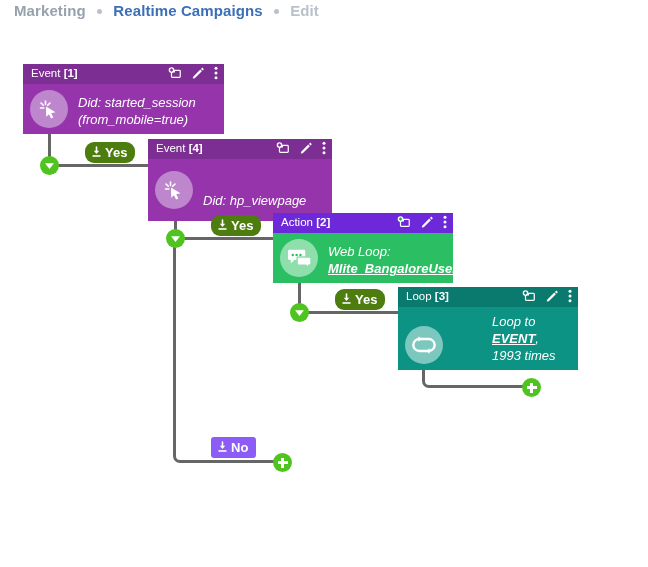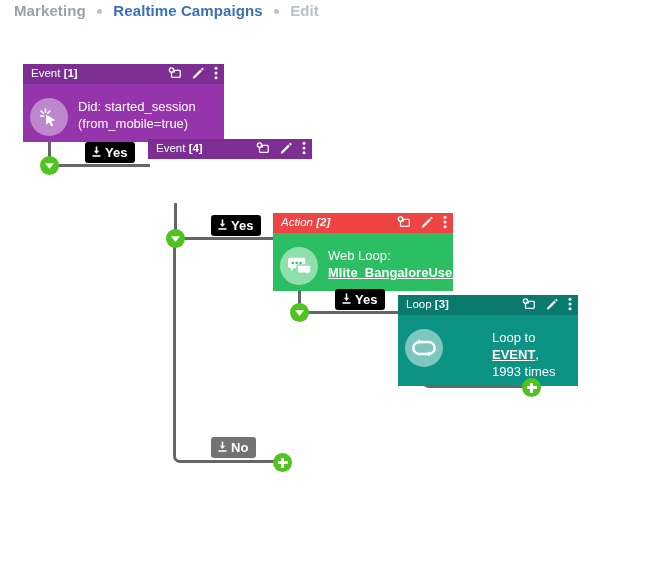--- a/index.html
+++ b/index.html
@@ -55,67 +55,68 @@
     color: #ffffff;
     font-size: 11.5px;
     line-height: 1;
   }
   .node-head .title { white-space: nowrap; }
   .node-head .title b { font-weight: bold; }
   .node-head .spacer { flex: 1 1 auto; }
   .node-head .hicons { display:flex; align-items:center; gap:9px; }
   .node-body {
     display: flex;
-    align-items: flex-start;
-    padding: 14px 8px 6px 7px;
+    align-items: flex-end;
+    padding: 6px 8px 6px 7px;
+    font-style: italic;
   }
   .node-avatar {
     width: 38px; height: 38px;
     border-radius: 50%;
     flex: 0 0 38px;
     display:flex; align-items:center; justify-content:center;
   }
   .node-text {
     color: #ffffff;
     font-size: 13px;
     line-height: 17px;
     margin-left: 10px;
   }
   .node-text u { text-decoration: underline; font-weight: bold; }
 
   
   .n-event .node-head { background:#7d2e92; }
   .n-event .node-body { background:#9534ab; }
   .n-event .node-avatar { background:#bd86cd; }
   
-  .n-action .node-head { background:#ef4444;font-style:italic; }
+  .n-action .node-head { background:#6d28d9; }
   .n-action .node-body { background:#2cbe63; }
   .n-action .node-avatar { background:#8edfab; }
   
-  .n-loop .node-head { background:#0a7a6e;margin-top:8px; }
+  .n-loop .node-head { background:#0a7a6e; }
   .n-loop .node-body { background:#0d9384;gap:39px; }
   .n-loop .node-avatar { background:#7cc8bf; }
 
   
   .badge {
     position: absolute;
     display: inline-flex;
     align-items: center;
     gap: 3px;
     height: 21px;
     padding: 0 8px 0 6px;
     border-radius: 3px;
     color: #fff;
     font-size: 13px;
     font-weight: bold;
     line-height: 1;
     white-space: nowrap;
   }
-  .badge.yes { background:#000000; }
-  .badge.no  { background:#737373; }
+  .badge.yes { background:#4d7c0f;border-radius:9px; }
+  .badge.no  { background:#8b5cf6; }
 
   
   .dot {
     position:absolute;
     width:19px; height:19px;
     border-radius:50%;
     background:#4fc420;
     display:flex; align-items:center; justify-content:center;
   }
   .plus {
@@ -206,21 +207,21 @@
           <path d="M9 9.5 L18.5 15.2 L14.2 16.2 L16.3 20.5 L14.1 21.5 L12 17.2 L9.2 19.8 Z" fill="#fff"></path>
         </svg>
       </div>
       <div class="node-text">
         <div>Did: started_session</div>
         <div>(from_mobile=true)</div>
       </div>
     </div>
   </div>
 
-  <div class="node n-event" style="left:148px; top:139px; width:164px;">
+  <div class="node n-event" style="left:148px; top:139px; width:184px;">
     <div class="node-head">
       <span class="title">
         <span>Event</span>
         <b>[4]</b>
       </span>
       <span class="spacer"></span>
       <span class="hicons">
         <span>
           <svg width="14" height="14" viewBox="0 0 16 16">
             <rect x="4" y="5" width="10" height="8" rx="1" fill="none" stroke="#fff" stroke-width="1.4"></rect>
@@ -237,20 +238,36 @@
           </svg>
         </span>
         <span>
           <svg width="4" height="14" viewBox="0 0 4 14">
             <circle cx="2" cy="2.2" r="1.5" fill="#fff"></circle>
             <circle cx="2" cy="7" r="1.5" fill="#fff"></circle>
             <circle cx="2" cy="11.8" r="1.5" fill="#fff"></circle>
           </svg>
         </span>
       </span>
+    </div>
+    <div class="node-body" style="padding-top:12px; padding-bottom:12px;">
+      <div class="node-avatar">
+        <svg width="24" height="24" viewBox="0 0 24 24">
+          <g stroke="#fff" stroke-width="1.6" stroke-linecap="round">
+            <line x1="8.5" y1="4" x2="8.5" y2="7.5"></line>
+            <line x1="4" y1="6" x2="6.3" y2="8.3"></line>
+            <line x1="13" y1="6" x2="10.7" y2="8.3"></line>
+            <line x1="3.5" y1="11" x2="6.8" y2="11"></line>
+          </g>
+          <path d="M9 9.5 L18.5 15.2 L14.2 16.2 L16.3 20.5 L14.1 21.5 L12 17.2 L9.2 19.8 Z" fill="#fff"></path>
+        </svg>
+      </div>
+      <div class="node-text">
+        <div>Did: hp_viewpage</div>
+      </div>
     </div>
   </div>
 
   <div class="node n-action" style="left:273px; top:213px; width:180px;">
     <div class="node-head">
       <span class="title">
         <span>Action</span>
         <b>[2]</b>
       </span>
       <span class="spacer"></span>

